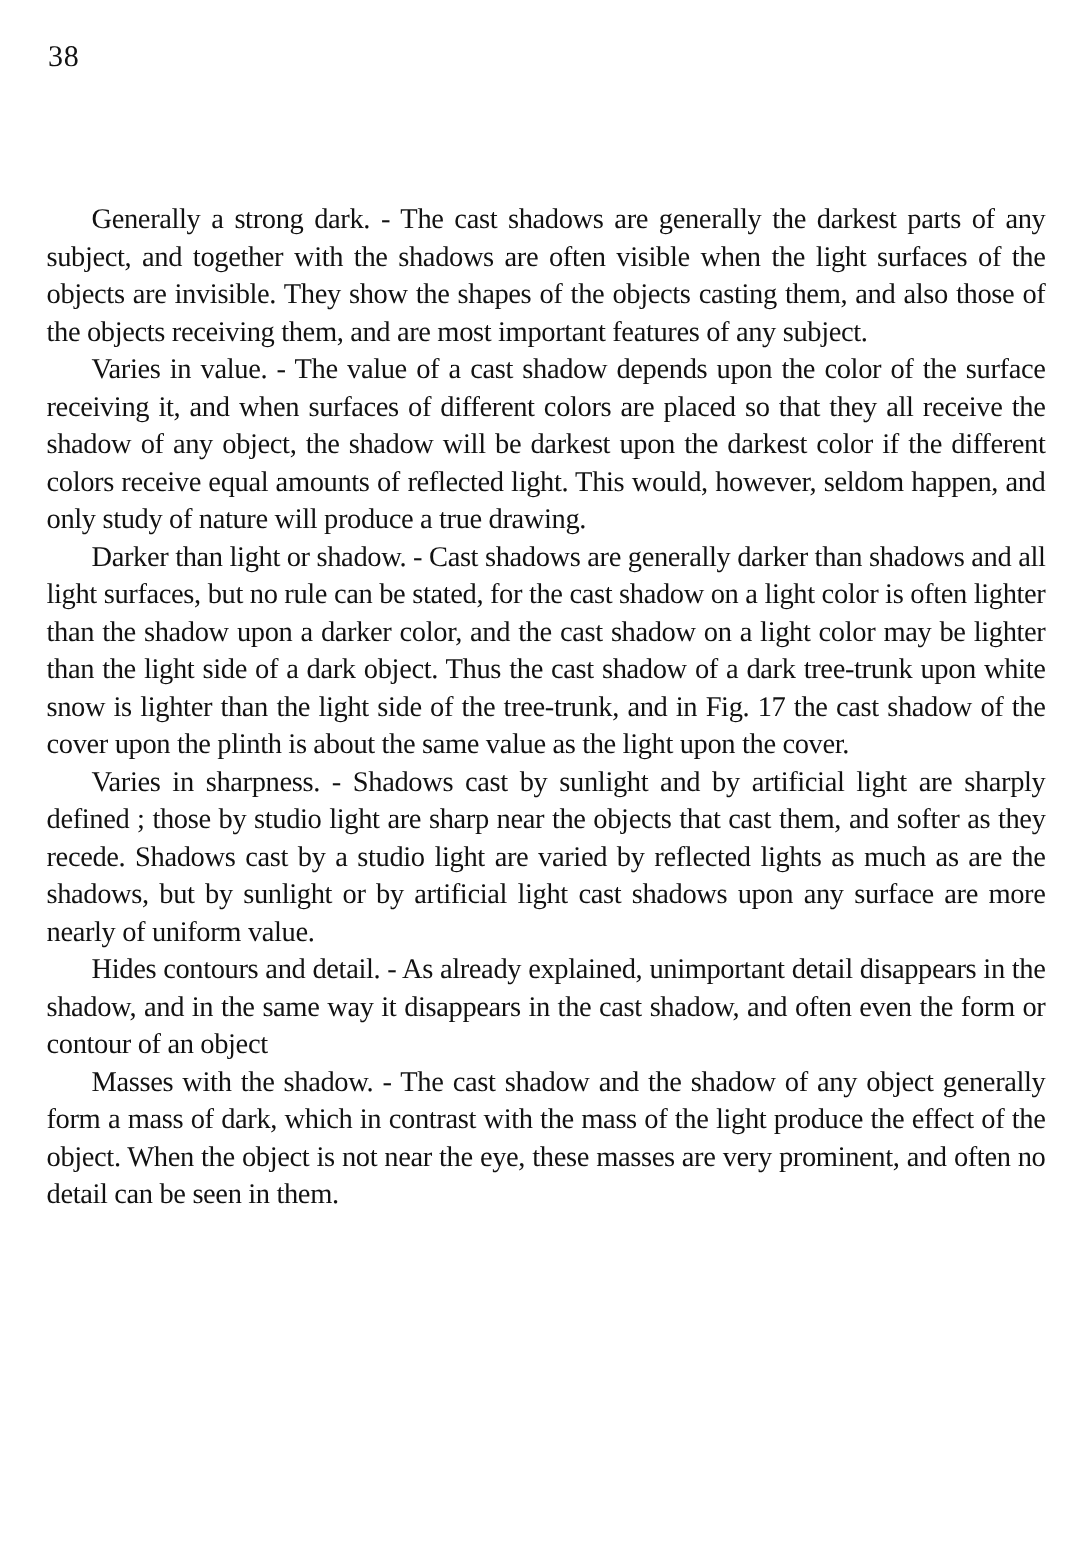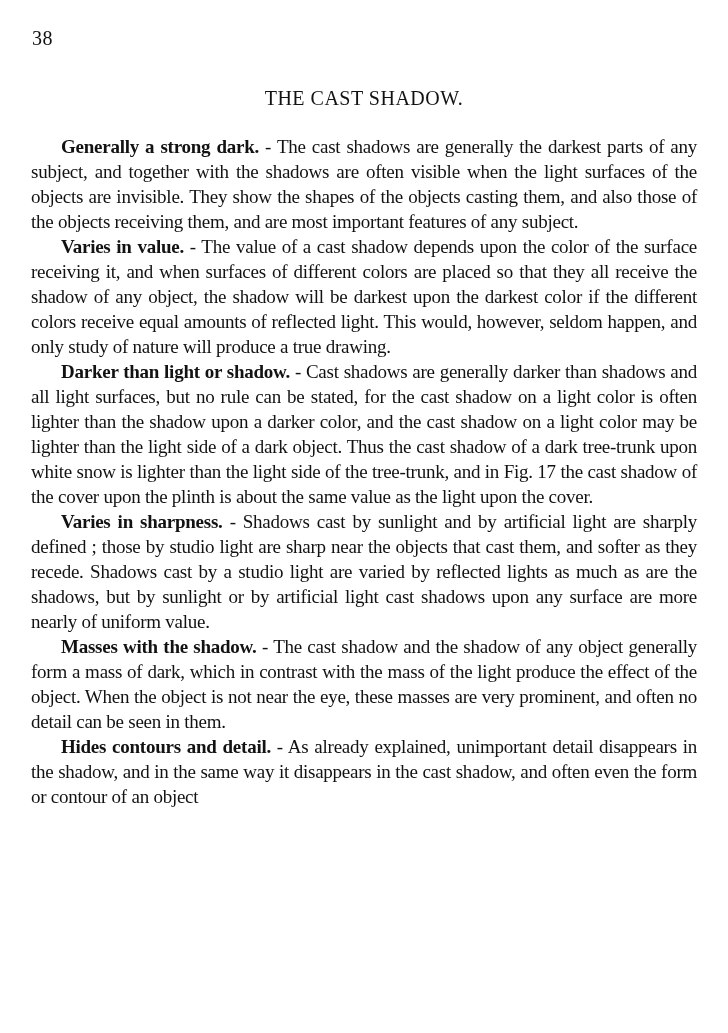--- a/index.html
+++ b/index.html
@@ -52,32 +52,31 @@
     font-size: 19px;
     line-height: 25px;
     letter-spacing: -0.25px;
     text-align: justify;
   }
   .body-text p {
     margin: 0;
     text-indent: 30px;
   }
   .body-text b {
-    font-weight: bold;
+    font-weight: normal;
     margin-top: 18px;
   }
 </style>
 </head>
 <body>
 
 <div class="page">
   <div class="page-number">38</div>
-  <h1 class="section-title">THE CAST SHADOW.</h1>
 
   <div class="body-text">
     <p><b>Generally a strong dark.</b><span> - The cast shadows are generally the darkest parts of any subject, and together with the shadows are often visible when the light surfaces of the objects are invisible. They show the shapes of the objects casting them, and also those of the objects receiving them, and are most important features of any subject.</span></p>
     <p><b>Varies in value.</b><span> - The value of a cast shadow depends upon the color of the surface receiving it, and when surfaces of different colors are placed so that they all receive the shadow of any object, the shadow will be darkest upon the darkest color if the different colors receive equal amounts of reflected light. This would, however, seldom happen, and only study of nature will produce a true drawing.</span></p>
     <p><b>Darker than light or shadow.</b><span> - Cast shadows are generally darker than shadows and all light surfaces, but no rule can be stated, for the cast shadow on a light color is often lighter than the shadow upon a darker color, and the cast shadow on a light color may be lighter than the light side of a dark object. Thus the cast shadow of a dark tree-trunk upon white snow is lighter than the light side of the tree-trunk, and in Fig. 17 the cast shadow of the cover upon the plinth is about the same value as the light upon the cover.</span></p>
     <p><b>Varies in sharpness.</b><span> - Shadows cast by sunlight and by artificial light are sharply defined ; those by studio light are sharp near the objects that cast them, and softer as they recede. Shadows cast by a studio light are varied by reflected lights as much as are the shadows, but by sunlight or by artificial light cast shadows upon any surface are more nearly of uniform value.</span></p>
+    <p><b>Hides contours and detail.</b><span> - As already explained, unimportant detail disappears in the shadow, and in the same way it disappears in the cast shadow, and often even the form or contour of an object</span></p>
     <p><b>Masses with the shadow.</b><span> - The cast shadow and the shadow of any object generally form a mass of dark, which in contrast with the mass of the light produce the effect of the object. When the object is not near the eye, these masses are very prominent, and often no detail can be seen in them.</span></p>
-    <p><b>Hides contours and detail.</b><span> - As already explained, unimportant detail disappears in the shadow, and in the same way it disappears in the cast shadow, and often even the form or contour of an object</span></p>
   </div>
 </div>
 
 </body></html>

